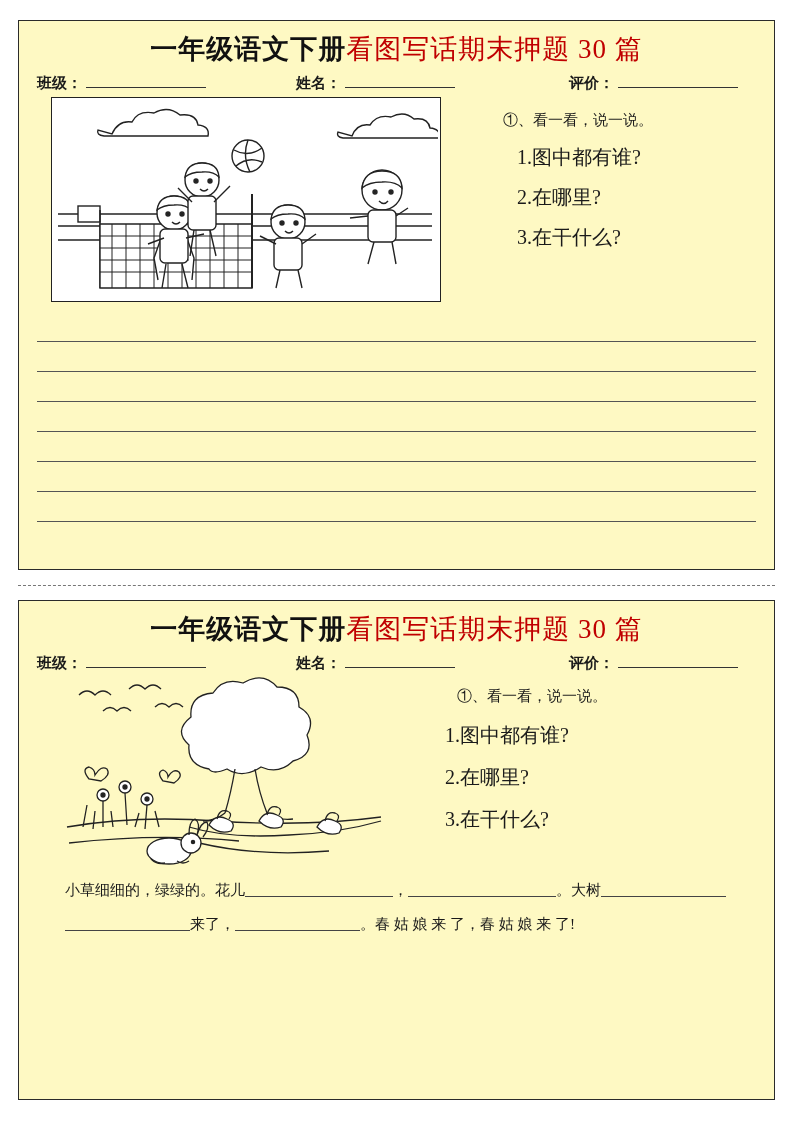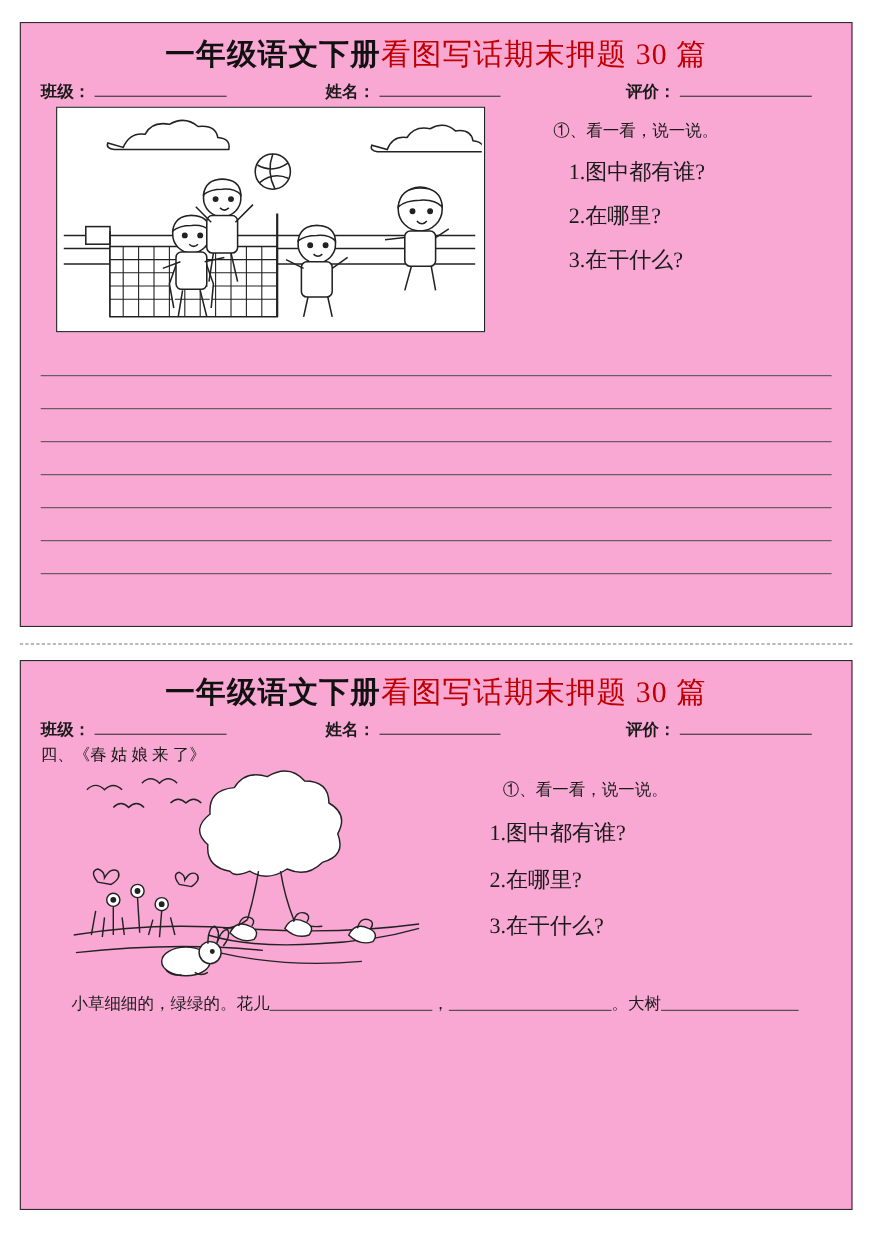--- a/index.html
+++ b/index.html
@@ -9,21 +9,21 @@
     color:#1a1a1a;
     position:relative;
     overflow:hidden;
   }
   .page{
     position:absolute;
     left:18px;
     width:757px;
     border:1.5px solid #2b2b2b;
     box-sizing:border-box;
-    background:#f9a8d4;
+    background:#fef9c3;
   }
   #sheet-1{top:20px;height:550px;}
   #sheet-2{top:600px;height:500px;}
 
   .title-row{
     display:flex;
     justify-content:center;
     align-items:baseline;
     padding:10px 0 2px 0;
     white-space:nowrap;
@@ -264,21 +264,20 @@
       <span class="lbl">姓名：</span>
       <span class="blank"></span>
     </span>
     <span class="sp2"></span>
     <span class="field f-eval">
       <span class="lbl">评价：</span>
       <span class="blank"></span>
     </span>
   </div>
 
-  <div class="section-label">四、《春 姑 娘 来 了》</div>
 
   <div class="body-area">
     <div class="pic-plain">
       <svg width="330" height="190" viewBox="0 0 330 190">
         <g fill="none" stroke="#222" stroke-width="1.3">
 
           <path d="M20 18 q8 -8 16 0 q8 -8 16 0"></path>
           <path d="M70 12 q8 -8 16 0 q8 -8 16 0"></path>
           <path d="M44 34 q7 -7 14 0 q7 -7 14 0"></path>
           <path d="M96 30 q7 -7 14 0 q7 -7 14 0"></path>
@@ -331,14 +330,17 @@
       <div class="q-item">1.图中都有谁?</div>
       <div class="q-item">2.在哪里?</div>
       <div class="q-item">3.在干什么?</div>
     </div>
   </div>
 
   <div class="sentences">
     <div class="row">
       <span>小草细细的，绿绿的。花儿</span><span class="ul u140"></span><span>，</span><span class="ul u140"></span><span>。大树</span><span class="ul u120"></span>
     </div>
+    <div class="row">
+      <span class="ul u120"></span><span>来了，</span><span class="ul u120"></span><span>。春 姑 娘 来 了，春 姑 娘 来 了!</span>
+    </div>
   </div>
 </div>
 
 </body></html>

